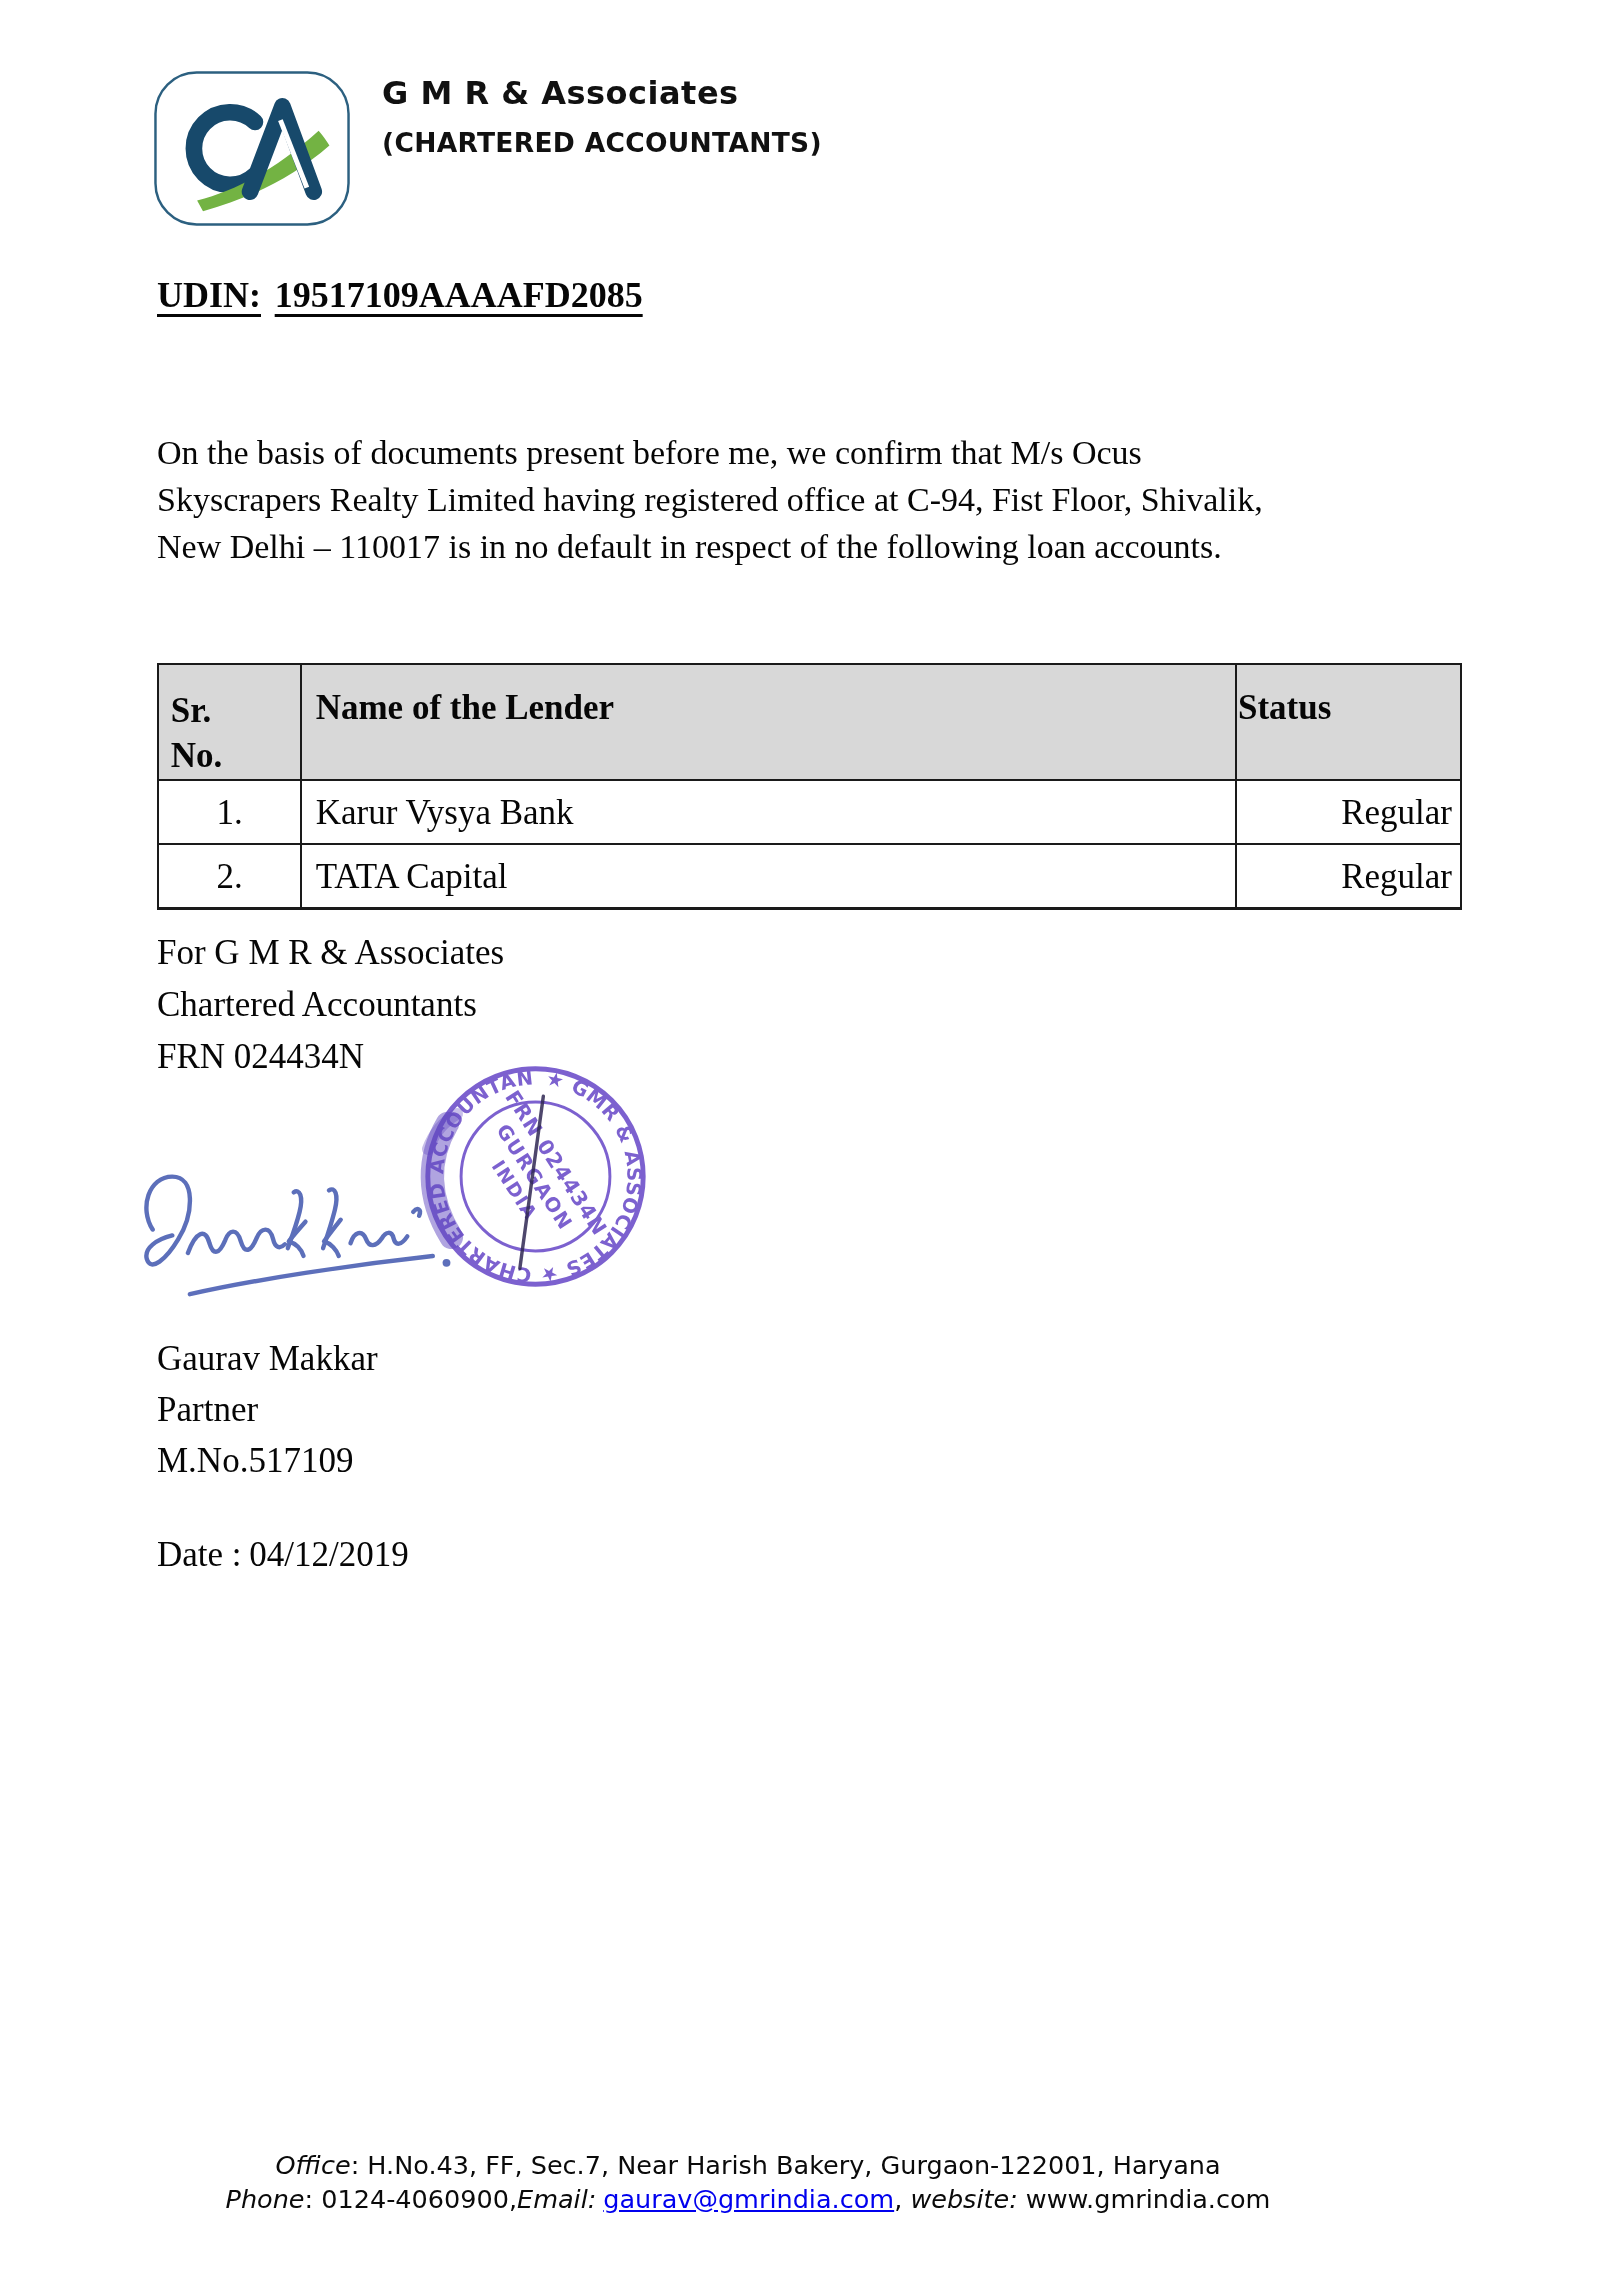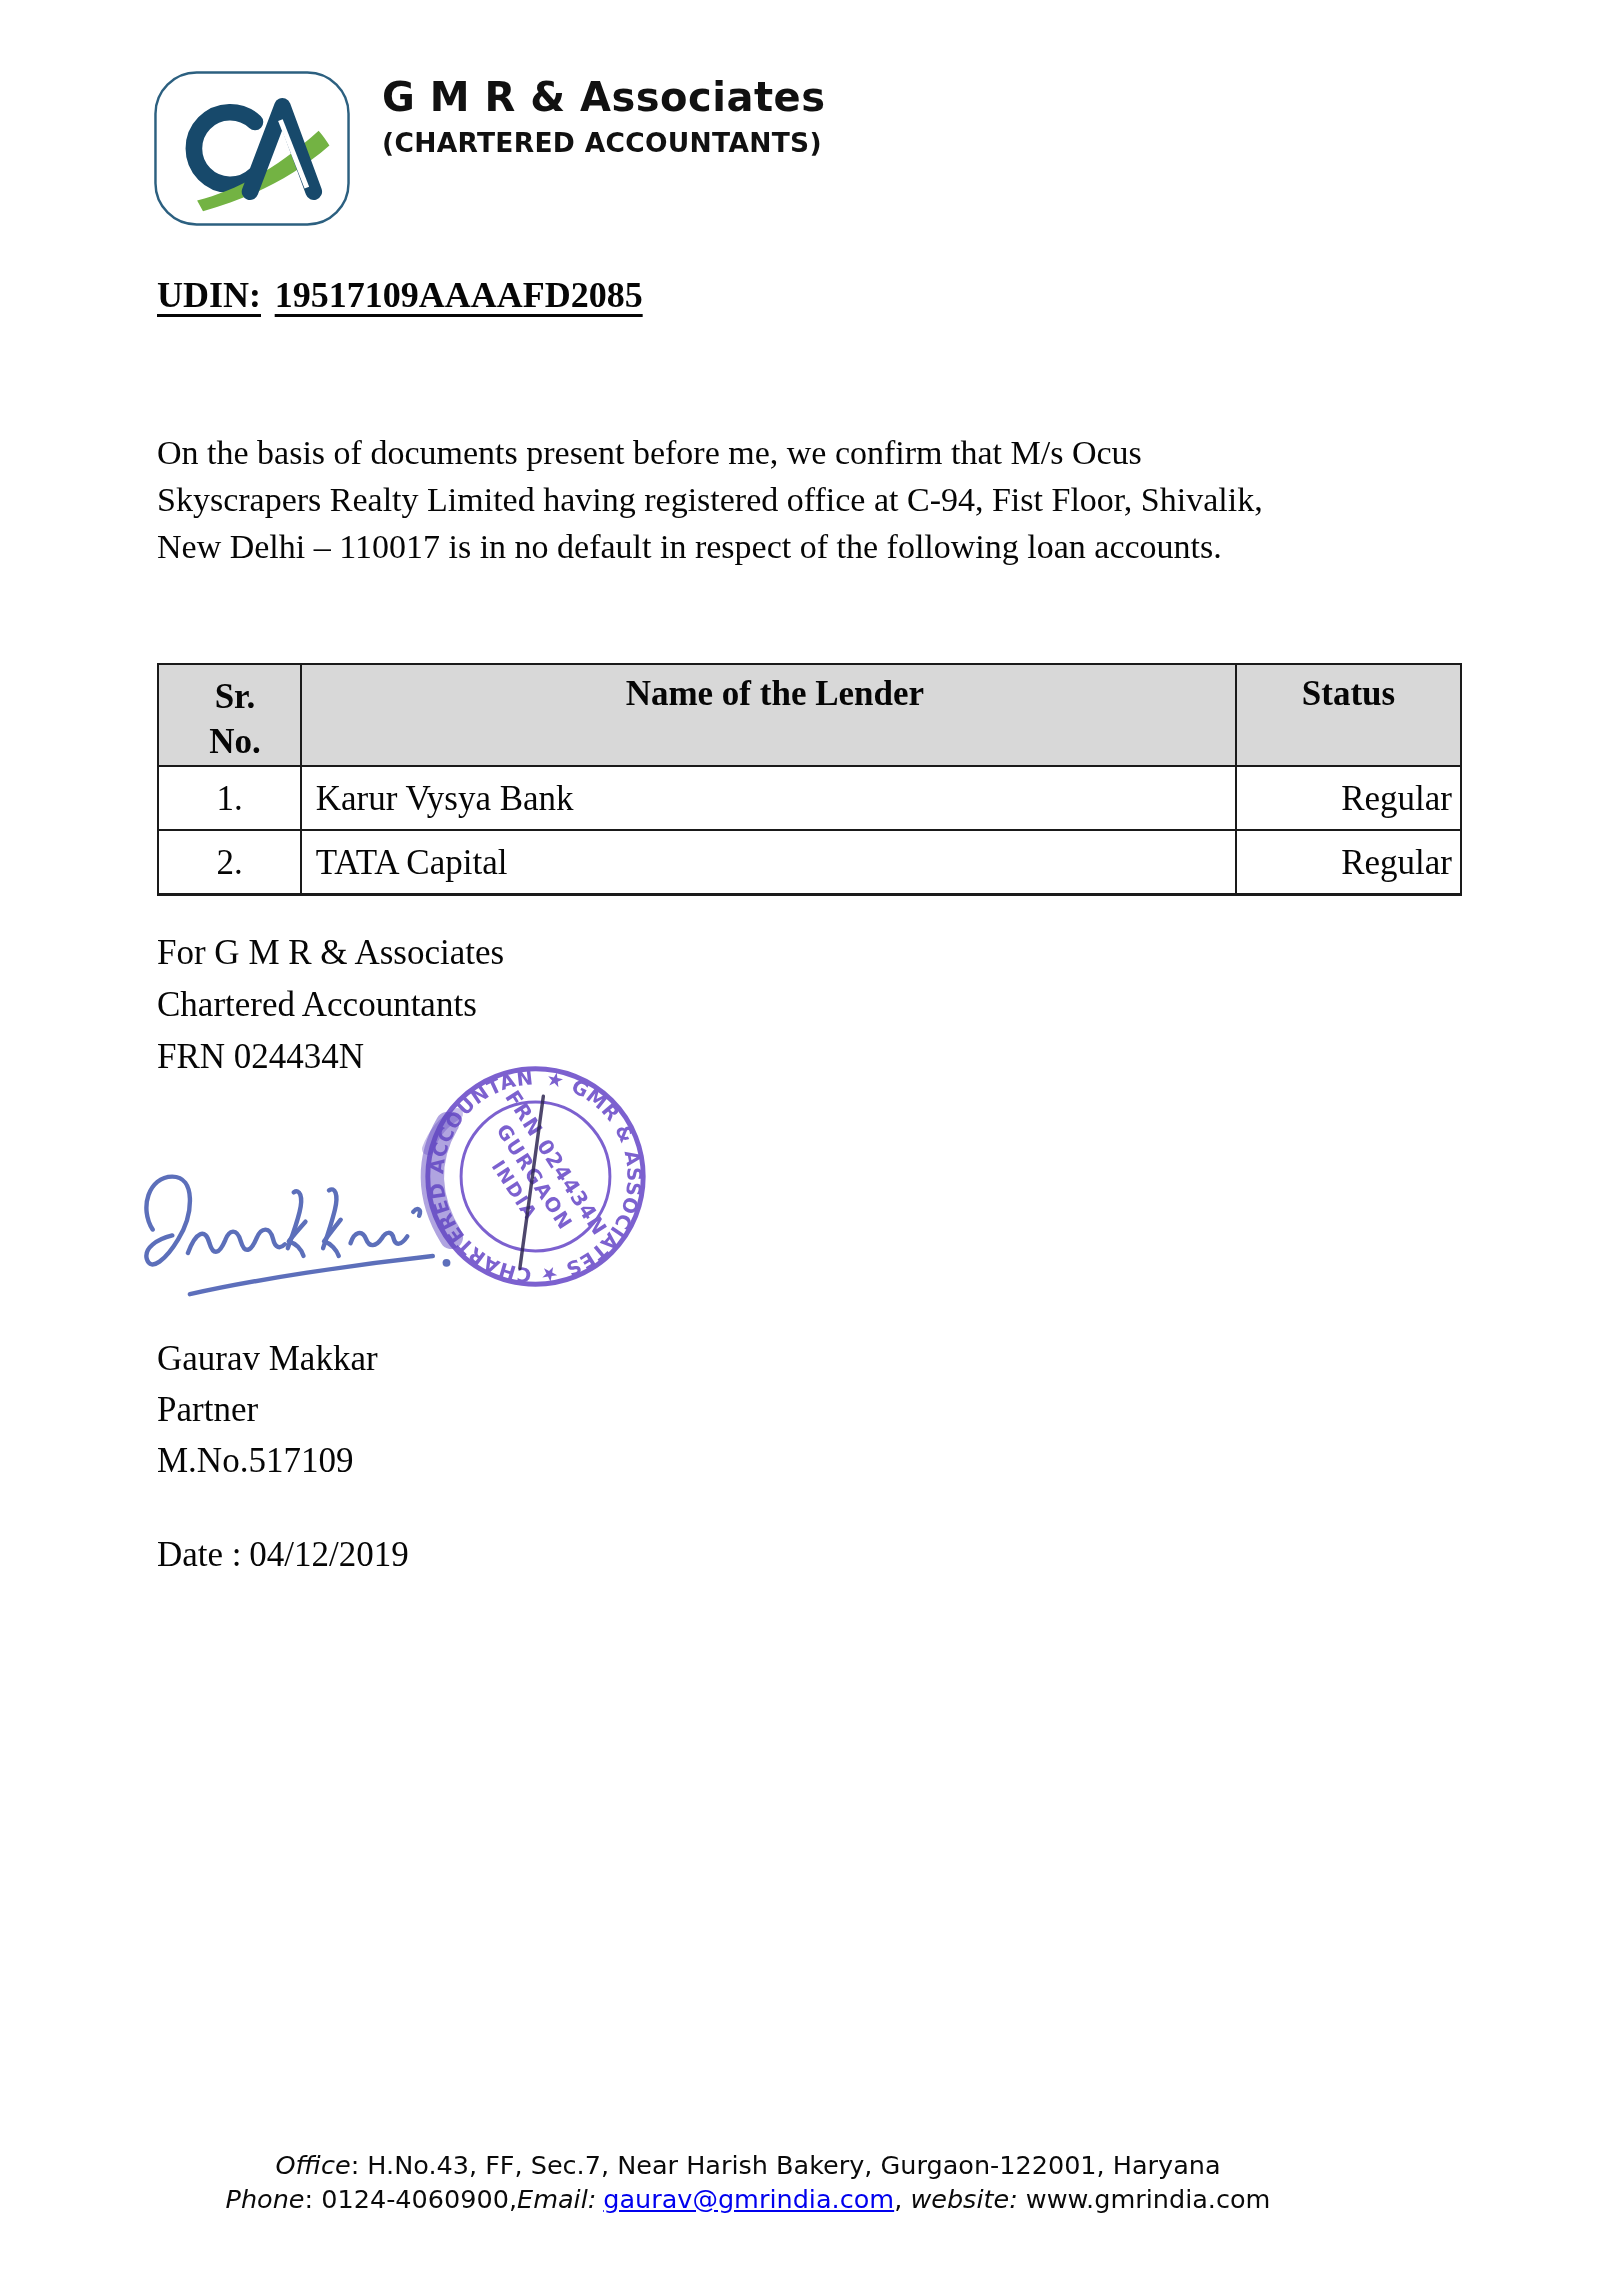--- a/index.html
+++ b/index.html
@@ -12,21 +12,21 @@
     overflow:hidden;
     margin:0 auto;
   }
   .abs{position:absolute;}
 
   
   .brand-logo{left:154px;top:71px;width:196px;height:155px;}
   .firm-name{
     left:382px;top:74px;
     font-family:"DejaVu Sans","Liberation Sans",sans-serif;
-    font-weight:bold;font-size:40px;letter-spacing:0.5px;color:#111;
+    font-weight:bold;font-size:32px;letter-spacing:0.5px;color:#111;
   }
   .firm-sub{
     left:382px;top:127px;
     font-family:"DejaVu Sans","Liberation Sans",sans-serif;
     font-weight:bold;font-size:26.5px;letter-spacing:0.3px;color:#111;
   }
 
   
   .udin{left:157px;top:274px;font-size:36px;font-weight:bold;text-align:right;}
   .udin span{
@@ -53,21 +53,21 @@
   
   .doc-table{
     left:157px;top:663px;
     border-collapse:collapse;table-layout:fixed;
     font-size:35px;
   }
   .doc-table,.doc-table th,.doc-table td{border:2px solid #1a1a1a;}
   .doc-table{border-width:2.9px;border-bottom-width:3.9px;}
   .doc-table th{
     background:#d8d8d8;font-weight:bold;vertical-align:top;
-    padding-top:9px;text-align:center;
+    padding-top:23px;text-align:left;
   }
   .col-sr{width:143px;}
   .col-lender{width:935px;}
   .col-status{width:225px;}
   .th-sr{padding-left:11.8px;white-space:pre-line;line-height:45px;height:83px;}
   .th-lender{padding-left:13.7px;}
   .th-status{text-align:center;}
   .doc-table td{height:57px;vertical-align:middle;padding-top:3.9px;}
   .td-sr{text-align:center;}
   .td-lender{padding-left:13.7px;}

